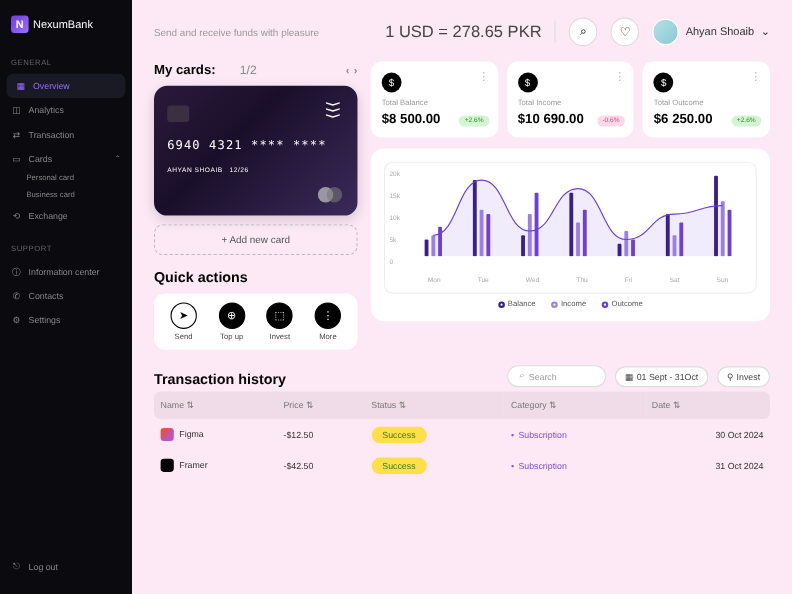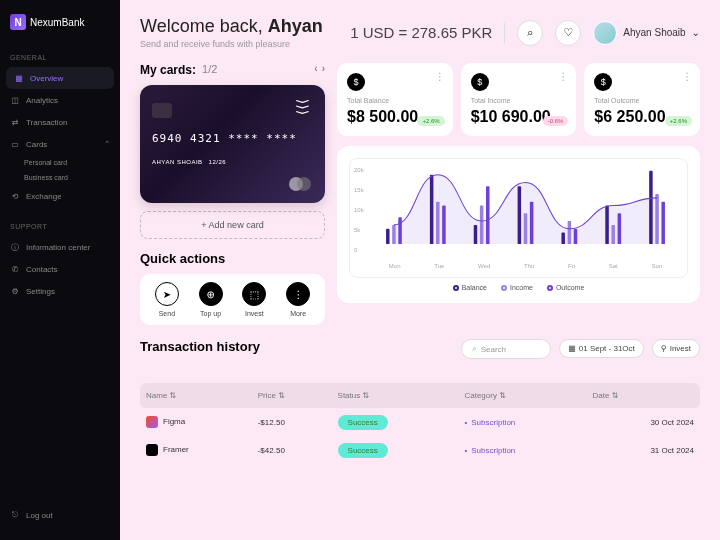--- a/index.html
+++ b/index.html
@@ -21,38 +21,38 @@
 .welcome{flex:1}
 .welcome h1{font-size:18px;font-weight:400;color:#222}
 .welcome h1 b{font-weight:700}
 .welcome p{font-size:9px;color:#999;margin-top:2px}
 .rate{font-size:15px;color:#444}
 .circle-btn{width:26px;height:26px;border-radius:50%;border:1px solid #ddd;background:#fff;display:flex;align-items:center;justify-content:center;cursor:pointer;font-size:11px}
 .user{display:flex;align-items:center;gap:6px;font-size:10px;color:#333}
 .avatar{width:24px;height:24px;border-radius:50%;background:linear-gradient(135deg,#b8e0e8,#88c8d0);border:1px solid #fff}
 .row{display:flex;gap:12px;margin-bottom:12px}
 .cards-col{width:185px}
-.cards-head{display:flex;align-items:flex-start;gap:6px;font-size:12px;font-weight:600;margin-bottom:8px}
+.cards-head{display:flex;align-items:flex-end;gap:22px;font-size:12px;font-weight:600;margin-bottom:8px}
 .cards-head span.count{font-weight:400;color:#888;font-size:11px}
 .cards-head .navbtns{margin-left:auto;display:flex;gap:4px;font-size:10px;color:#888}
 .card{width:185px;height:118px;border-radius:12px;background:linear-gradient(135deg,#2a1a3a 0%,#1a0f2a 40%,#3a2a5a 100%);padding:12px;color:#fff;position:relative;box-shadow:0 4px 12px rgba(0,0,0,0.15)}
 .chip{width:20px;height:15px;background:#3a3042;border-radius:3px;margin-top:6px}
 .contactless{position:absolute;top:14px;right:14px;font-size:14px;transform:rotate(90deg)}
 .card-num{font-size:11px;letter-spacing:1px;margin-top:14px;font-family:monospace}
 .card-name{font-size:6px;letter-spacing:0.5px;margin-top:14px;display:flex;align-items:center;gap:6px}
 .card-logo{position:absolute;bottom:12px;right:14px;display:flex}
 .card-logo span{width:14px;height:14px;border-radius:50%;background:rgba(200,200,200,0.7)}
 .card-logo span:last-child{background:rgba(120,120,120,0.6);margin-left:-6px}
 .addcard{border:1px dashed #bbb;border-radius:8px;text-align:center;padding:8px;font-size:9px;color:#555;margin-top:8px;cursor:pointer}
 .stats-col{flex:1}
 .stat-boxes{display:flex;gap:8px;margin-bottom:10px}
 .stat{flex:1;background:#fff;border-radius:10px;padding:10px;position:relative}
 .stat-icon{width:18px;height:18px;border-radius:50%;background:#000;color:#fff;display:flex;align-items:center;justify-content:center;font-size:9px;margin-bottom:6px}
 .stat-label{font-size:7px;color:#999;margin-bottom:4px}
-.stat-val{font-size:16px;font-weight:600}
+.stat-val{font-size:12px;font-weight:600}
 .badge{position:absolute;bottom:10px;right:8px;font-size:6px;padding:2px 5px;border-radius:8px}
 .badge.green{background:#d4f5d4;color:#2a8a2a}
 .badge.pink{background:#ffd8e8;color:#c05080}
 .dots{position:absolute;top:8px;right:8px;font-size:10px;color:#aaa}
 .chart-card{background:#fff;border-radius:12px;padding:12px}
 .chart-head{display:flex;align-items:center;margin-bottom:6px}
 .chart-head h3{font-size:12px;font-weight:600}
 .chart-head .period{margin-left:auto;font-size:8px;color:#888}
 .chart-wrap{border:1px solid #eee;border-radius:8px;padding:8px 8px 4px;position:relative;height:120px}
 .ylabels{position:absolute;left:4px;top:8px;bottom:24px;display:flex;flex-direction:column;justify-content:space-between;font-size:6px;color:#aaa}
@@ -61,31 +61,31 @@
 .legend{display:flex;justify-content:center;gap:14px;font-size:7px;color:#555;margin-top:6px}
 .legend span{display:flex;align-items:center;gap:3px}
 .legend i{width:6px;height:6px;border-radius:50%;border:2px solid}
 .qa{margin-top:12px}
 .qa h3{font-size:13px;font-weight:600;margin-bottom:8px}
 .qa-grid{display:flex;gap:6px;background:#fff;border-radius:10px;padding:8px}
 .qa-item{flex:1;text-align:center;font-size:7px;color:#444}
 .qa-icon{width:24px;height:24px;border-radius:50%;border:1px solid #000;margin:0 auto 4px;display:flex;align-items:center;justify-content:center;background:#000;color:#fff;font-size:10px}
 .qa-item:first-child .qa-icon{background:#fff;color:#000}
 .history{margin-top:14px}
-.hist-head{display:flex;align-items:flex-start;gap:8px;margin-bottom:24px}
+.hist-head{display:flex;align-items:flex-end;gap:8px;margin-bottom:4px}
 .hist-head h3{font-size:13px;font-weight:600;flex:1}
 .search-box{border:1px solid #ddd;border-radius:12px;padding:4px 10px;font-size:8px;color:#999;background:#fff;display:flex;align-items:center;gap:4px;width:90px}
 .date-box,.filter-box{border:1px solid #ddd;border-radius:12px;padding:4px 8px;font-size:8px;color:#444;background:#fff;display:flex;align-items:center;gap:3px}
 table{width:100%;border-collapse:collapse;font-size:8px}
 th{text-align:left;padding:8px 6px;color:#777;font-weight:400;background:#f0dce9;font-size:8px}
 th:first-child{border-radius:6px 0 0 6px}
 th:last-child{border-radius:0 6px 6px 0;text-align:left}
 td{padding:8px 6px;color:#333}
 td:last-child{text-align:right}
-.status-pill{background:#5eead4;color:#3a7a2a;padding:3px 10px;border-radius:10px;font-size:8px}
+.status-pill{background:#fde047;color:#3a7a2a;padding:3px 10px;border-radius:10px;font-size:8px}
 .cat{color:#7a4fd0}
 .cat::before{content:"•";margin-right:4px}
 .app-icon{width:12px;height:12px;display:inline-block;border-radius:3px;margin-right:5px;vertical-align:middle}
 .figma{background:linear-gradient(135deg,#f24e1e,#a259ff)}
 .framer{background:#000}
 svg{display:block}
 </style>
 </head>
 <body>
 
@@ -136,21 +136,20 @@
   <div class="spacer"></div>
   <div class="nav-item">
       <span class="icon">⎋</span>
       <span>Log out</span>
     </div>
 </div>
 
 <div class="main">
   <div class="header">
     <div class="welcome">
-      <h1><span>Welcome back, </span><b>Ahyan</b></h1>
       <p>Send and receive funds with pleasure</p>
     </div>
     <div class="rate">1 USD = 278.65 PKR</div>
     <div style="width:1px;height:20px;background:#ddd"></div>
     <div class="circle-btn">
         <span>⌕</span>
       </div>
     <div class="circle-btn">
         <span>♡</span>
       </div>

